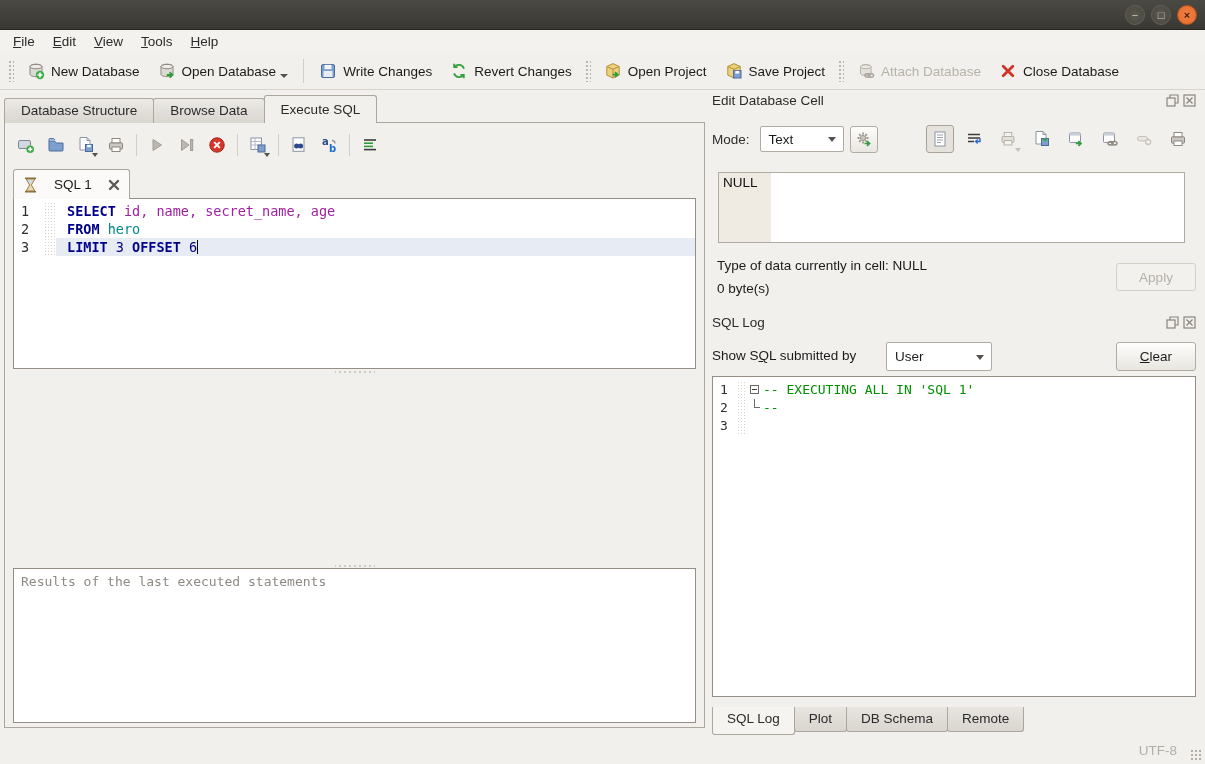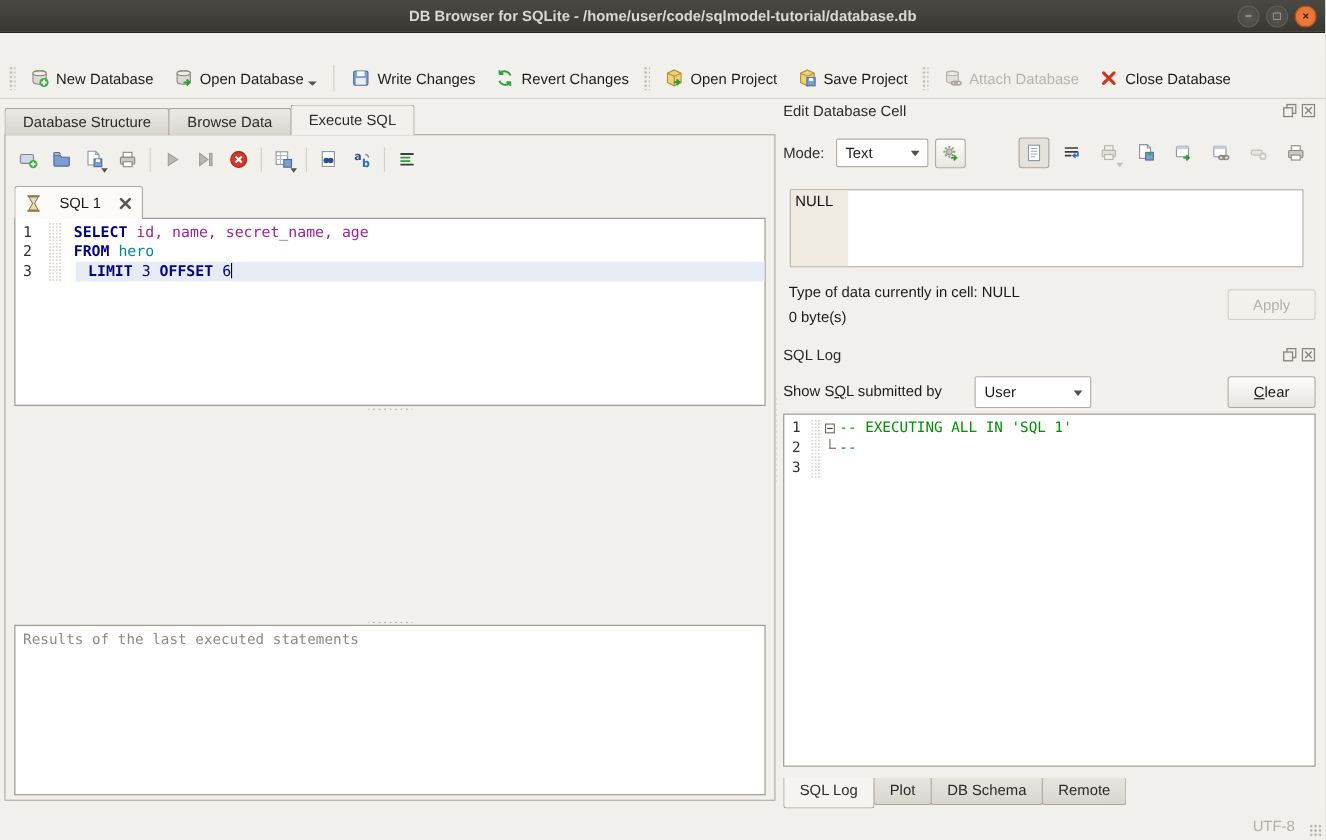--- a/index.html
+++ b/index.html
@@ -54,21 +54,21 @@
   .subtab .label { color:#1b1b1b; }
 
   .editor { position:absolute; left:8px; top:75px; width:683px; height:171px; background:#fff;
     border:1px solid #948e86; font-family:"DejaVu Sans Mono", monospace; font-size:13.5px; z-index:1; }
   .ed-line { display:flex; height:18px; line-height:18px; white-space:pre; }
   .ed-line:first-child { margin-top:3px; }
   .ed-gutter { width:30px; text-align:left; padding-left:7px; color:#2e2e2e; flex:none; }
   .ed-fold { width:12px; flex:none;
     background-image:radial-gradient(#d6d2cb 0.8px, transparent 1px); background-size:3px 3px; }
   .ed-text { flex:1; padding-left:11px; }
-  .ed-line.current .ed-text { background:#e6ebf4;margin-left:13px; }
+  .ed-line.current .ed-text { background:#e6ebf4; }
   .tok-kw { color:#00008b; font-weight:bold; }
   .tok-ident { color:#a020a0; }
   .tok-table { color:#008a8a;text-align:center; }
   .tok-num { color:#000080; }
   .caret-bar { display:inline-block; width:1px; height:14px; background:#000; vertical-align:-2px; }
 
   .splitter-h { position:absolute; left:330px; width:40px; height:6px;
     background-image:radial-gradient(#aaa49b 0.9px, transparent 1.1px); background-size:5px 4px; background-position:center; }
 
   .grid { position:absolute; left:8px; top:251px; width:683px; height:188px; background:#fff;
@@ -136,28 +136,34 @@
     background-image:radial-gradient(#b3ada4 1px, transparent 1.2px); background-size:4px 4px; }
 
   .static-text { position:absolute; color:#1b1b1b; }
 </style>
 </head>
 <body>
 
 <div class="app">
 
   <div class="titlebar">
-    <div class="title">DB Browser for SQLite - /home/user/code/sqlmodel-tutorial/database.db</div>
     <div class="win-controls">
       <div class="win-btn">−</div>
       <div class="win-btn">□</div>
       <div class="win-btn close">×</div>
     </div>
   </div>
 
+  <div class="menubar">
+    <span class="menu-item mnemonic-first">File</span>
+    <span class="menu-item mnemonic-first">Edit</span>
+    <span class="menu-item mnemonic-first">View</span>
+    <span class="menu-item mnemonic-first">Tools</span>
+    <span class="menu-item mnemonic-first">Help</span>
+  </div>
 
   <div class="toolbar">
     <div class="grip"></div>
 
     <div class="tbtn">
       <svg class="icon18" viewBox="0 0 18 18">
         <path d="M3 4.6C3 3.2 5.7 2.2 9 2.2s6 1 6 2.4v7.6c0 1.4-2.7 2.4-6 2.4s-6-1-6-2.4z" fill="#ddd9d3" stroke="#8d877e"></path>
         <ellipse cx="9" cy="4.6" rx="6" ry="2.2" fill="#eeece8" stroke="#8d877e"></ellipse>
         <circle cx="13" cy="13" r="4.2" fill="#3fae49"></circle>
         <path d="M13 10.6v4.8M10.6 13h4.8" stroke="#fff" stroke-width="1.6"></path>

